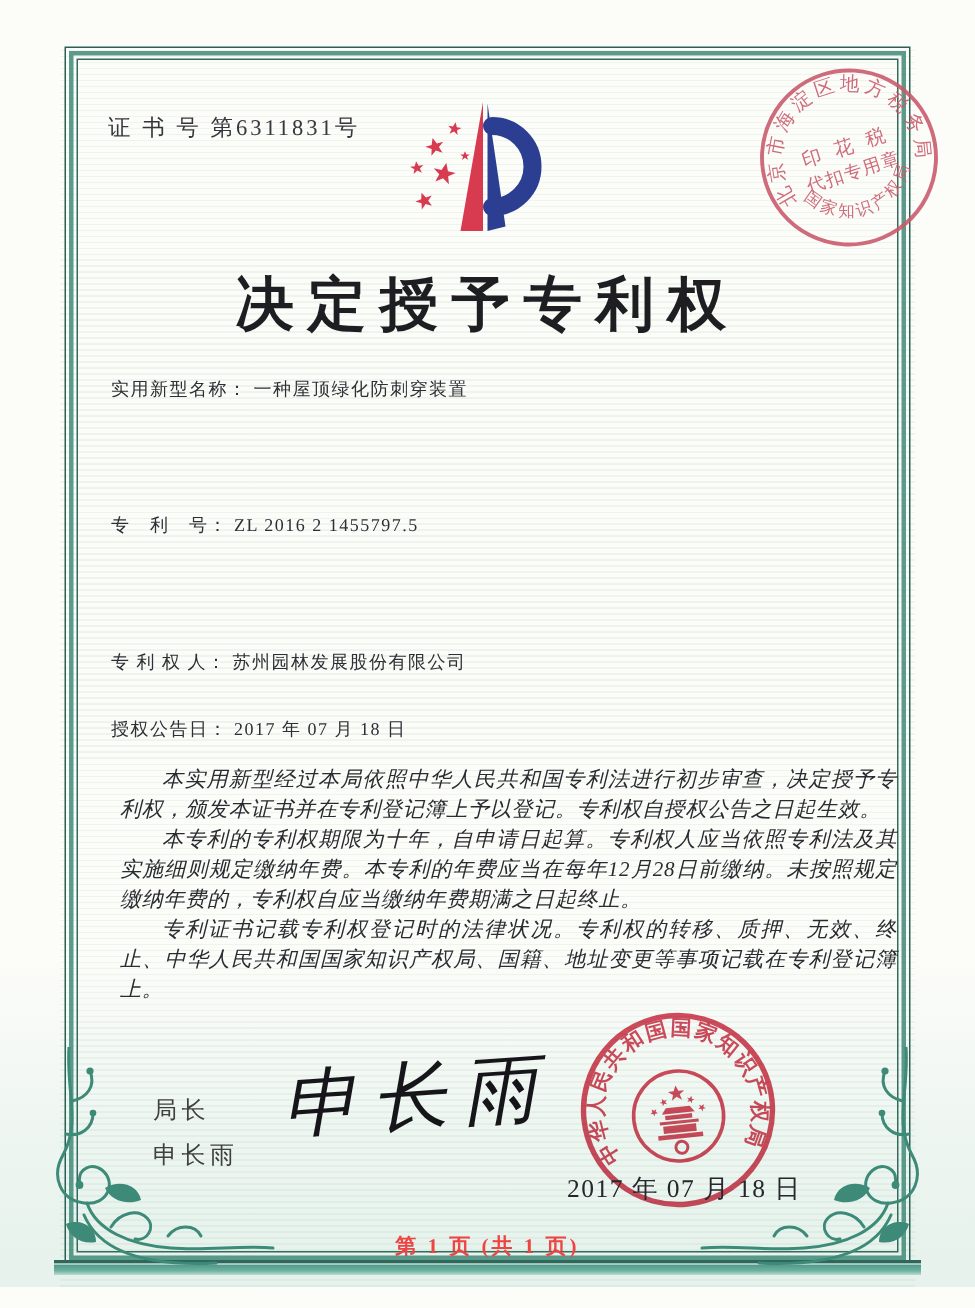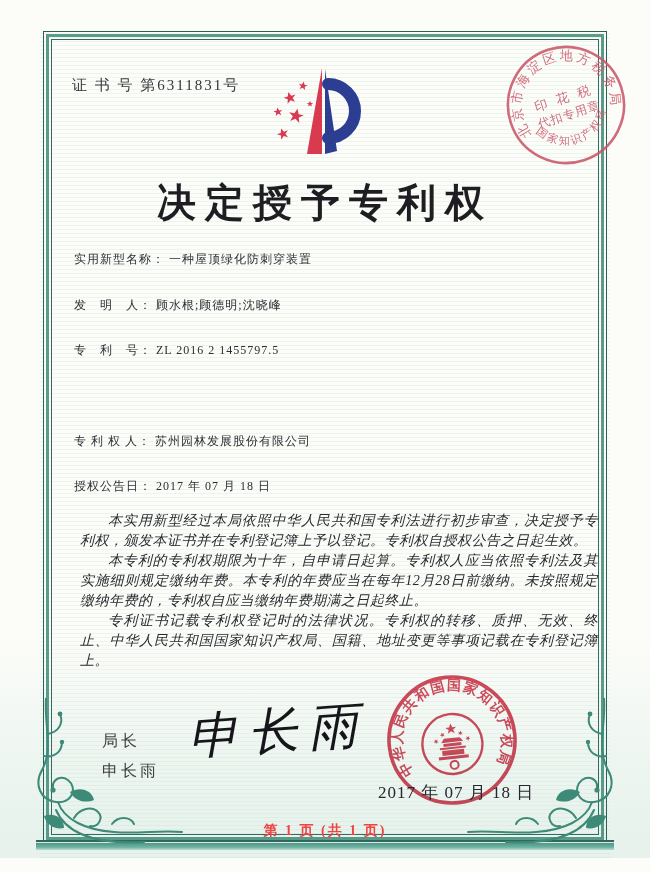--- a/index.html
+++ b/index.html
@@ -115,23 +115,20 @@
       <textPath href="#taxBot" startOffset="50%" text-anchor="middle">国家知识产权局</textPath>
     </text>
     <text x="63" y="60" text-anchor="middle" font-size="13" letter-spacing="3" fill="#c9586a">印 花 税</text>
     <text x="63" y="77" text-anchor="middle" font-size="12" letter-spacing="1" fill="#c9586a">代扣专用章</text>
   </svg>
 
   <div class="title">决定授予专利权</div>
 
   <div class="field-row r1">
     <span class="flabel">实用新型名称：</span><span class="fvalue">一种屋顶绿化防刺穿装置</span>
-  </div>
-  <div class="field-row r2">
-    <span class="flabel">发　明　人：</span><span class="fvalue">顾水根;顾德明;沈晓峰</span>
   </div>
   <div class="field-row r3">
     <span class="flabel">专　利　号：</span><span class="fvalue">ZL 2016 2 1455797.5</span>
   </div>
   <div class="field-row r5">
     <span class="flabel">专 利 权 人：</span><span class="fvalue">苏州园林发展股份有限公司</span>
   </div>
   <div class="field-row r6">
     <span class="flabel">授权公告日：</span><span class="fvalue">2017 年 07 月 18 日</span>
   </div>

